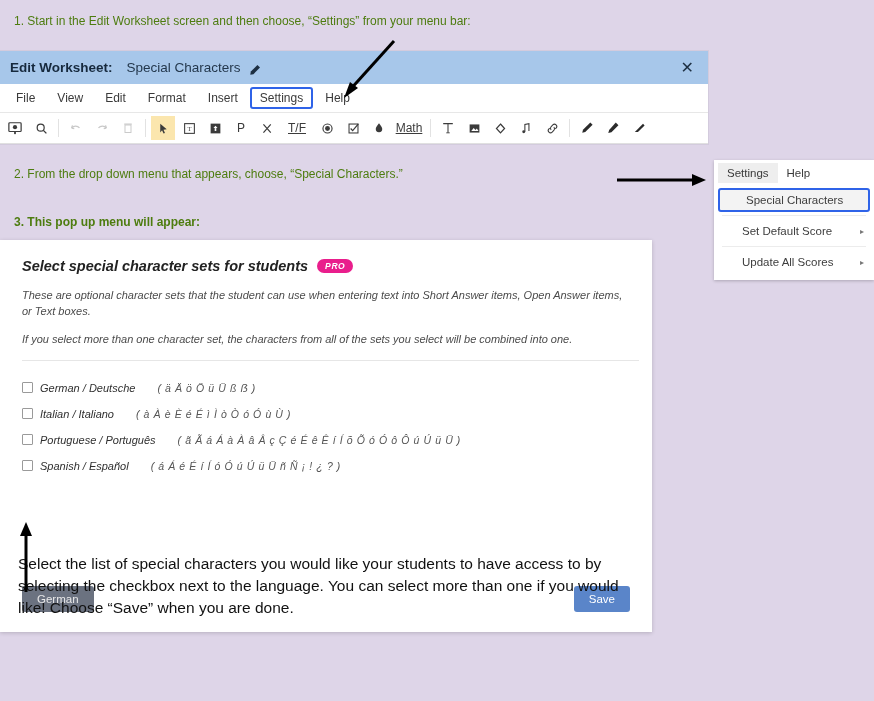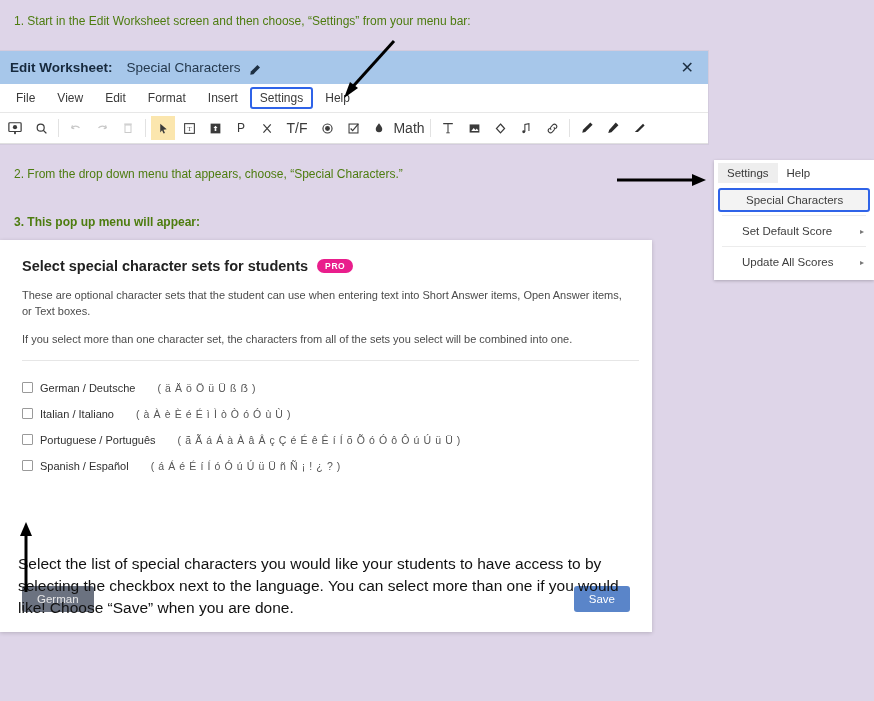--- a/index.html
+++ b/index.html
@@ -112,21 +112,21 @@
   .tb {
     width: 24px;
     height: 24px;
     display: flex;
     align-items: center;
     justify-content: center;
     font-size: 12px;
     color: #3b3b3b;
     margin: 0 1px;
   }
-  .tb.wide { width: 32px; font-size: 14px; }
+  .tb.wide { width: 32px; font-size: 12px; text-decoration: underline; }
   .tb.dim { color: #c9c9c9; }
   .tb.active { background: #fbe6ae; }
   .tb-sep {
     width: 1px;
     height: 18px;
     background: #e2e2e2;
     margin: 0 4px;
   }
 
   
@@ -183,21 +183,21 @@
   
   .modal {
     position: absolute;
     left: 0;
     top: 240px;
     width: 652px;
     background: #fff;
     box-shadow: 0 1px 4px rgba(0,0,0,0.18);
     padding: 0;
   }
-  .modal-inner { padding: 18px 13px 0 22px; }
+  .modal-inner { padding: 18px 13px 0 22px; font-style: italic; }
   .modal-title {
     font-size: 14.5px;
     font-weight: bold;
     color: #222;
     display: flex;
     align-items: center;
     margin: 0 0 14px 0;
   }
   .pro-badge {
     background: #e91e8c;

